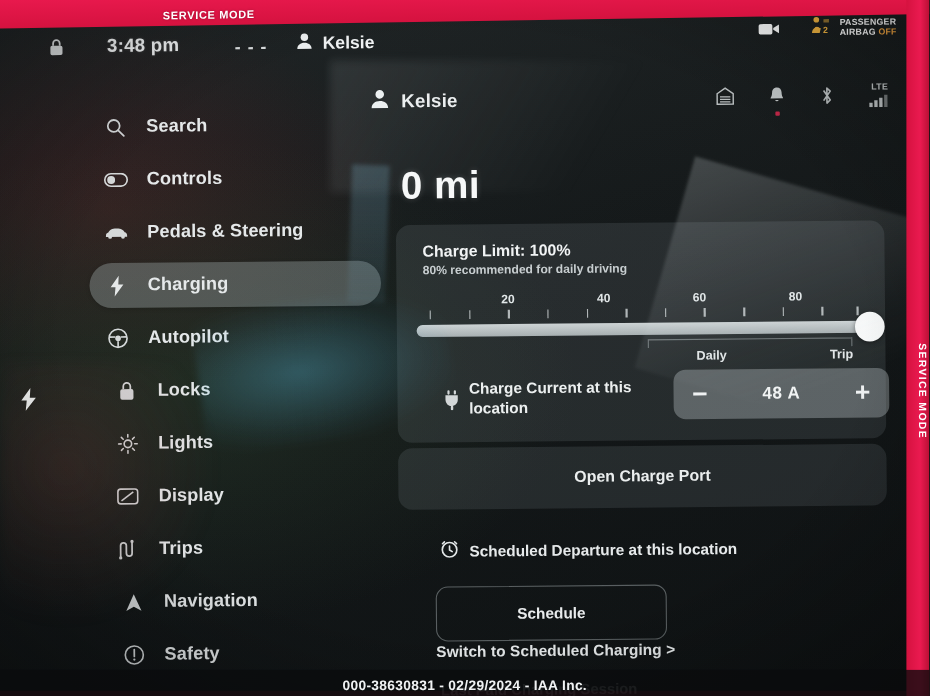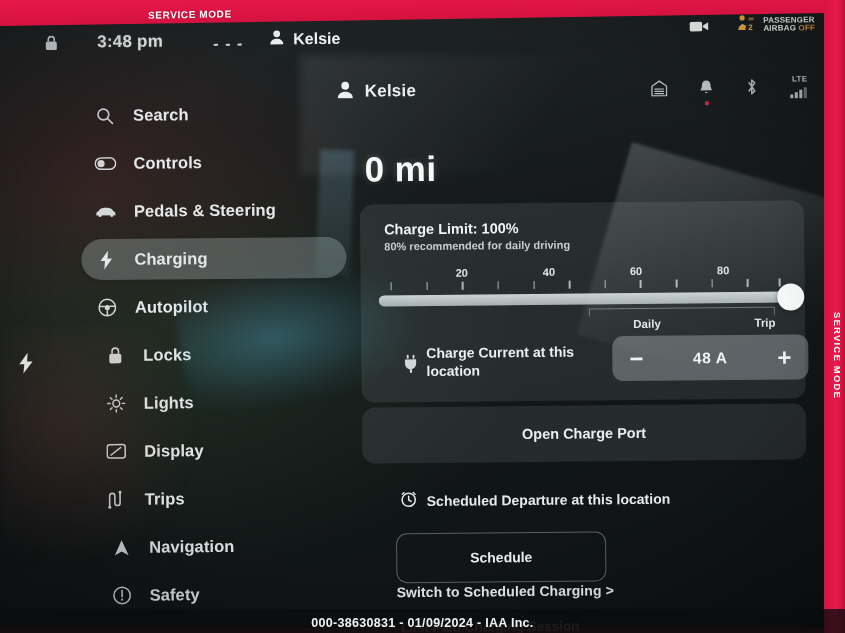--- a/index.html
+++ b/index.html
@@ -646,15 +646,15 @@
   <div class="haze"></div>
   <div class="vignette"></div>
 
   <div class="sm-top"></div>
   <div class="sm-top-label">SERVICE MODE</div>
   <div class="sm-right"></div>
   <div class="sm-right-label">SERVICE MODE</div>
   <div class="sm-bottomhint"></div>
 
   <div class="wm-band"></div>
-  <div class="wm-text">000-38630831 - 01/09/2024 - IAA Inc.</div>
+  <div class="wm-text">000-38630831 - 02/29/2024 - IAA Inc.</div>
 
 </div>
 
 </body></html>

